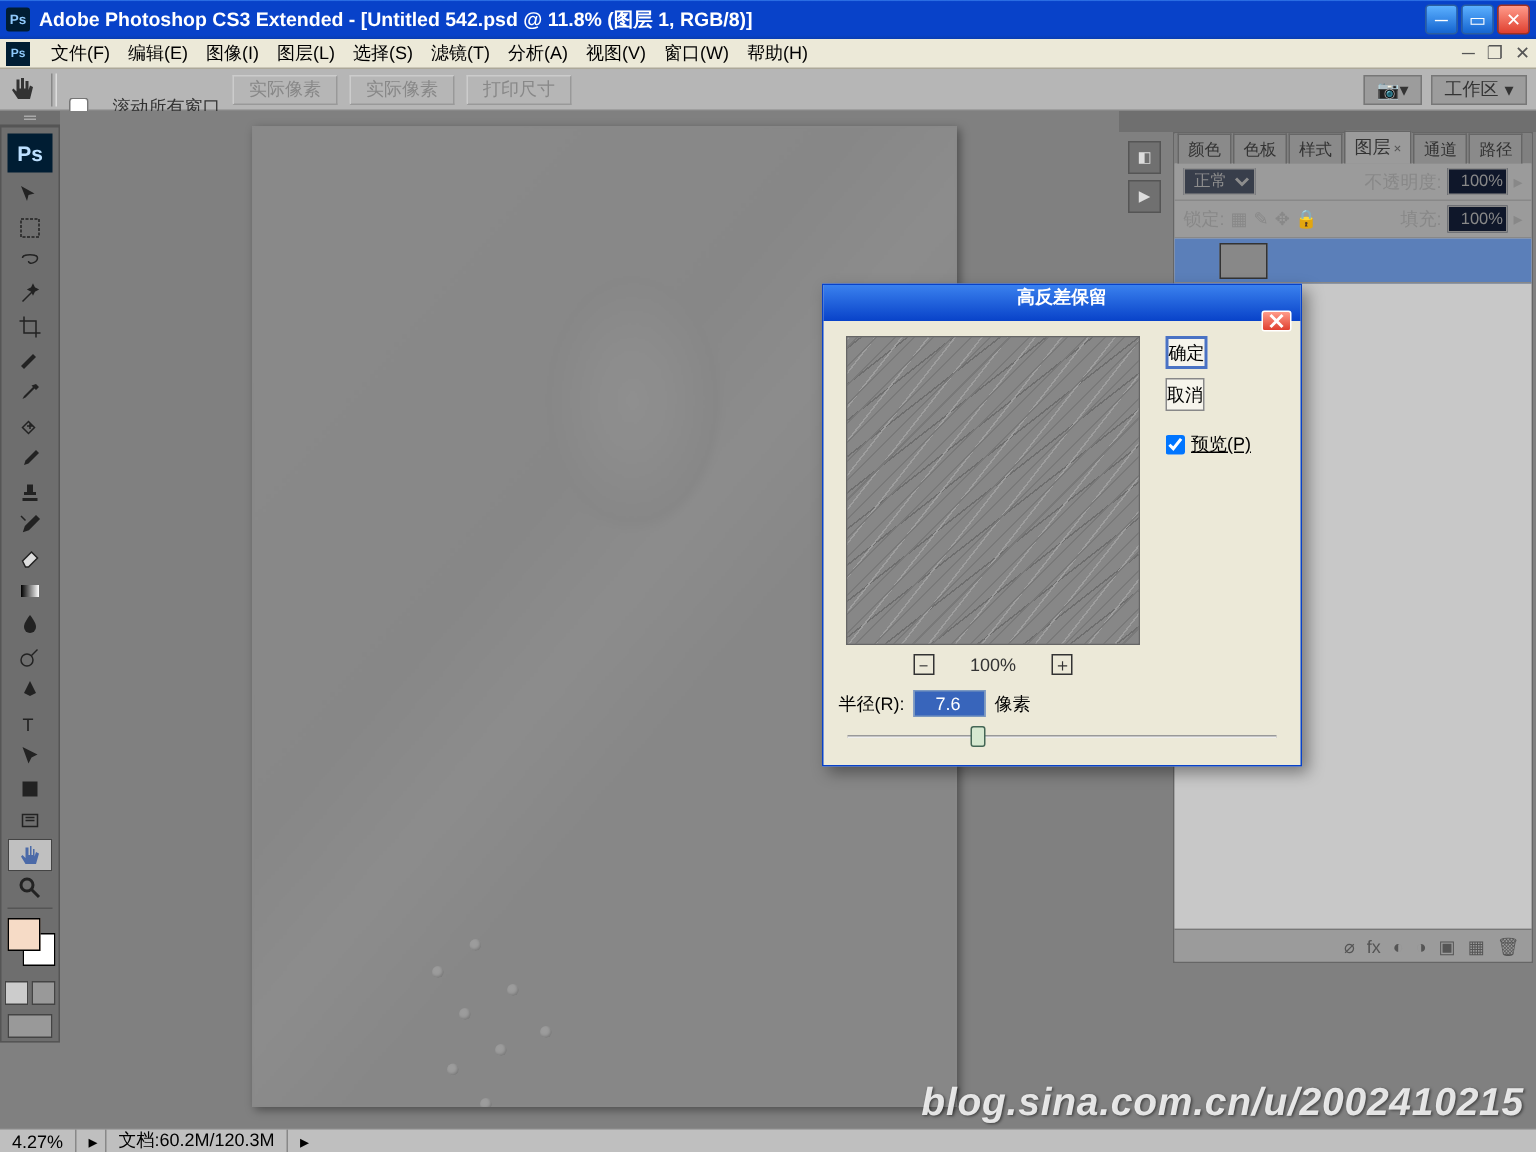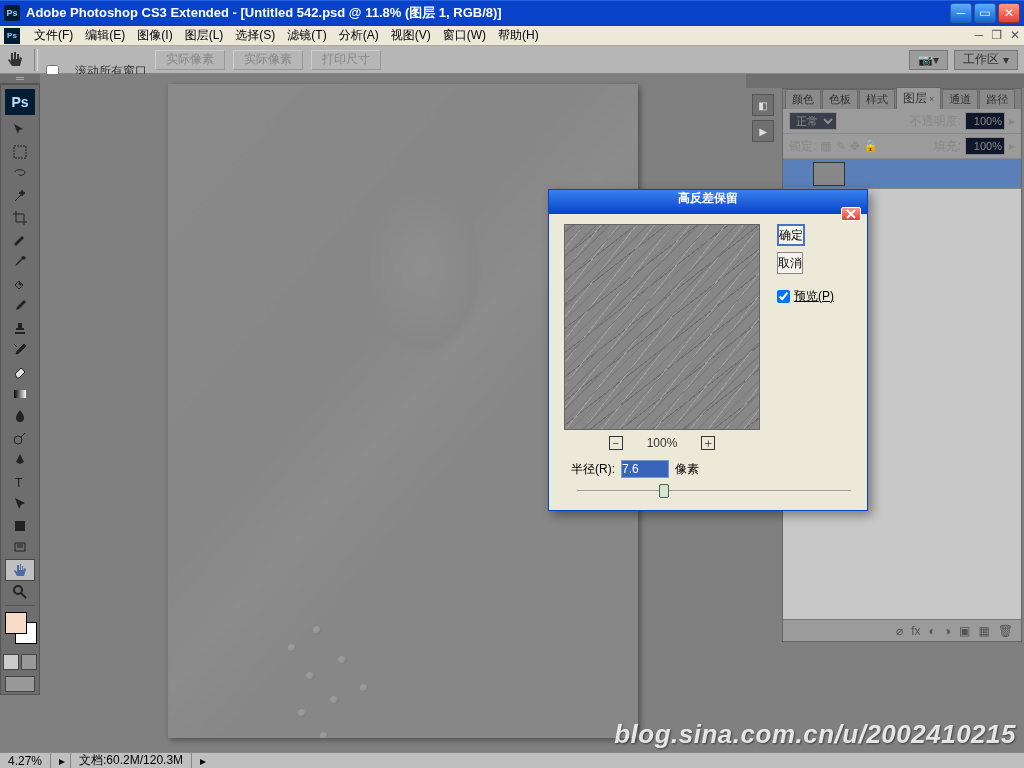--- a/index.html
+++ b/index.html
@@ -93,23 +93,23 @@
     repeating-linear-gradient(142deg, #707070 0 1px, transparent 1px 19px),
     #868686;
   filter: contrast(110%);
 }
 .dialog .zoomrow { display:flex; align-items:center; justify-content:center; gap: 24px; margin-top: 6px; color:#333;}
 .zsmall { width:14px; height:14px; border:1px solid #333; display:flex; align-items:center; justify-content:center; font-size:12px; line-height:1; cursor:pointer; background:#ece9d8;}
 .dialog .btns-col { width: 80px; display:flex; flex-direction:column; gap: 6px; align-items:flex-start;}
 .dbtn { height: 22px; border: 1px solid #888; background: #f6f4ec; display:flex; align-items:center; justify-content:center; cursor:pointer;}
 .dbtn.primary { border: 2px solid #4a72c4; }
 .dcheck { display:flex; align-items:center; gap:4px; margin-top:8px;text-decoration:underline;}
-.radius-row { padding: 0 10px 10px 22px; }
+.radius-row { padding: 0 10px 10px 10px; }
 .radius-ctrl { display:flex; align-items:center; gap:6px;}
-.radius-ctrl input { width:48px; height:18px; border:1px solid #7a98c0; background:#3865bb; color:white; text-align:left; padding-right:2px;}
+.radius-ctrl input { width:48px; height:18px; border:1px solid #7a98c0; background:#3865bb; color:white; text-align:center; padding-right:2px;}
 .slider { position: relative; height: 18px; margin-top: 4px; }
 .slider .track { position:absolute; left: 6px; right: 6px; top: 8px; height: 2px; background: #999; border-bottom:1px solid #eee;}
 .slider .thumb { position:absolute; left: 88px; top: 2px; width: 10px; height: 14px; background: #d6e8d0; border: 1px solid #465; border-radius: 2px;}
 
 
 .statusbar { position: absolute; bottom: 0; left: 0; right: 0; height: 16px; background: #bfbfbf; border-top: 1px solid #888; display: flex; align-items: center; font-size: 11px; }
 .statusbar > div { padding: 0 8px; border-right: 1px solid #888; height:100%; display:flex; align-items:center;}
 
 
 .watermark { position: absolute; right: 8px; bottom: 18px; color: rgba(255,255,255,0.85); font-family: Arial; font-size: 26px; font-style: italic; font-weight: bold; letter-spacing: 0.5px; text-shadow: 1px 1px 2px rgba(0,0,0,0.5); z-index: 100; pointer-events: none; }

